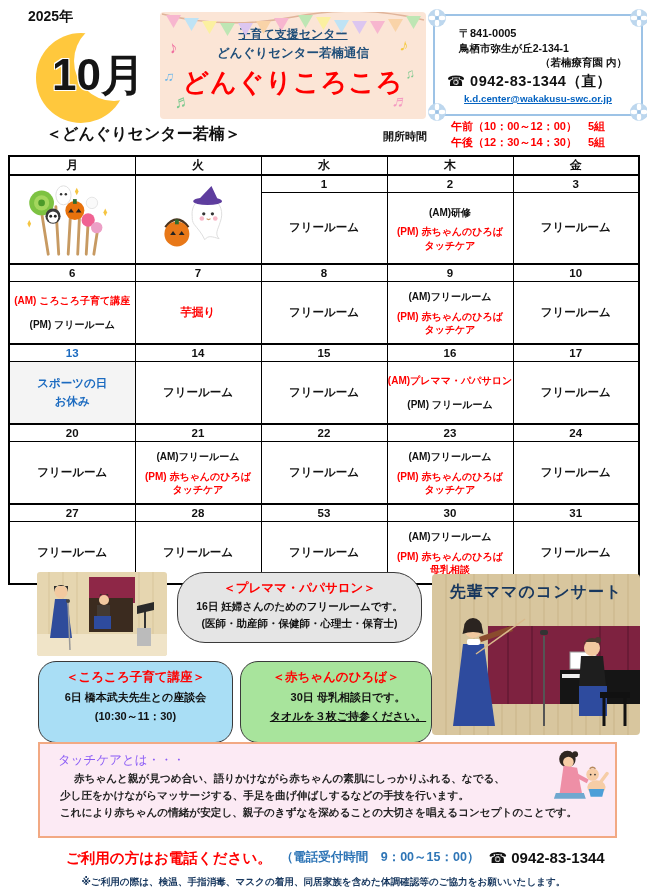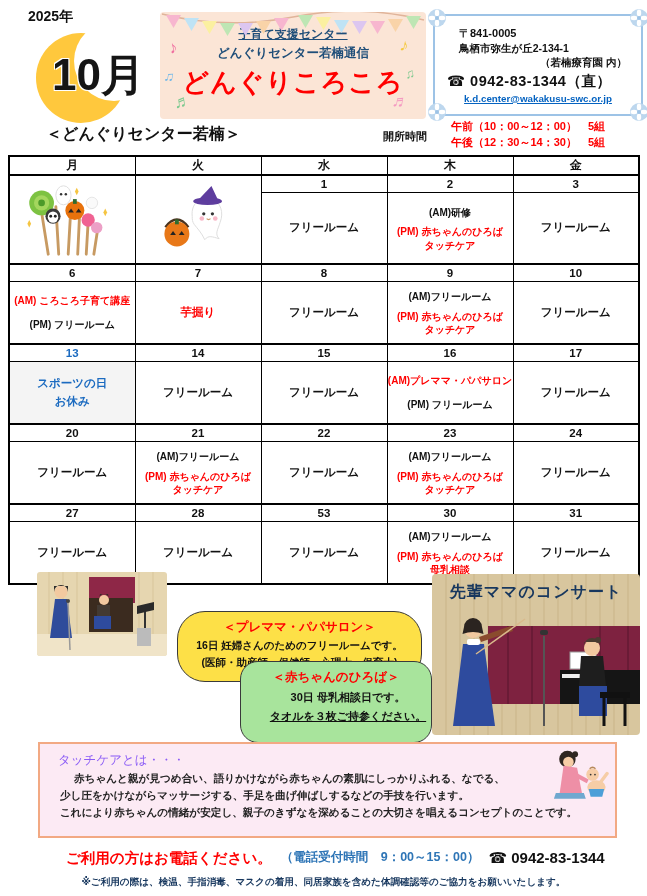--- a/index.html
+++ b/index.html
@@ -57,21 +57,21 @@
   .g{margin-top:6px;font-size:10px;line-height:1.35;color:#FF0000;font-weight:bold;}
   .hol-date{color:#1C6BC0;}
   .hol{background:#F4F4F4;color:#1C6BC0;}
   .illus-cell svg{display:block;margin:0 auto;}
 
   
   .photo-left{position:absolute;left:37px;top:572px;width:130px;height:84px;border-radius:3px;}
   .box{position:absolute;border:1.5px solid #3A3A3A;text-align:center;}
   .btitle{font-size:12.5px;font-weight:bold;color:#FF0000;margin-top:7px;}
   .bline{font-size:10.5px;font-weight:bold;margin-top:3px;}
-  .yellow{left:177px;top:611px;width:243px;height:69px;background:#fde047;border-radius:28px;}
+  .yellow{left:177px;top:572px;width:243px;height:69px;background:#e5e5e5;border-radius:28px;}
   .blue{left:38px;top:661px;width:193px;height:80px;background:#A9DEF5;border-radius:18px;}
   .blue .bline{font-size:11px;margin-top:4px;}
   .green{left:240px;top:661px;width:190px;height:80px;background:#A8E49C;border-radius:18px;}
   .green .bline{font-size:11px;margin-top:4px;margin-left:24px;}
   .ul{text-decoration:underline;}
   .concert{position:absolute;left:432px;top:574px;width:208px;height:161px;border-radius:4px;overflow:hidden;}
   .concert-cap{position:absolute;left:0;top:8px;width:100%;text-align:center;font-size:16px;font-weight:900;
                color:#17375E;letter-spacing:1px;z-index:2;}
 
   
@@ -460,20 +460,25 @@
         <circle cx="166" cy="66" r="3" fill="#4A3B30"></circle>
       <polygon points="149,82 171,82 174,112 147,112" fill="#1E1E1E"></polygon>
       <rect x="147" y="112" width="28" height="30" fill="#2E4B9E"></rect>
       <rect x="168" y="118" width="30" height="6" fill="#111"></rect>
         <line x1="172" y1="124" x2="172" y2="152" stroke="#111" stroke-width="3"></line>
         <line x1="193" y1="124" x2="193" y2="152" stroke="#111" stroke-width="3"></line>
     </svg>
     <div class="concert-cap">先輩ママのコンサート</div>
   </div>
 
+  <div class="box blue">
+    <div class="btitle">＜ころころ子育て講座＞</div>
+    <div class="bline">6日 橋本武夫先生との座談会</div>
+    <div class="bline">(10:30～11：30)</div>
+  </div>
 
   <div class="box green">
     <div class="btitle">＜赤ちゃんのひろば＞</div>
     <div class="bline">30日 母乳相談日です。</div>
     <div class="bline ul">タオルを３枚ご持参ください。</div>
   </div>
 
   <div class="pinkbox">
     <div class="ptitle">タッチケアとは・・・</div>
     <div class="pline ind">赤ちゃんと親が見つめ合い、語りかけながら赤ちゃんの素肌にしっかりふれる、なでる、</div>

